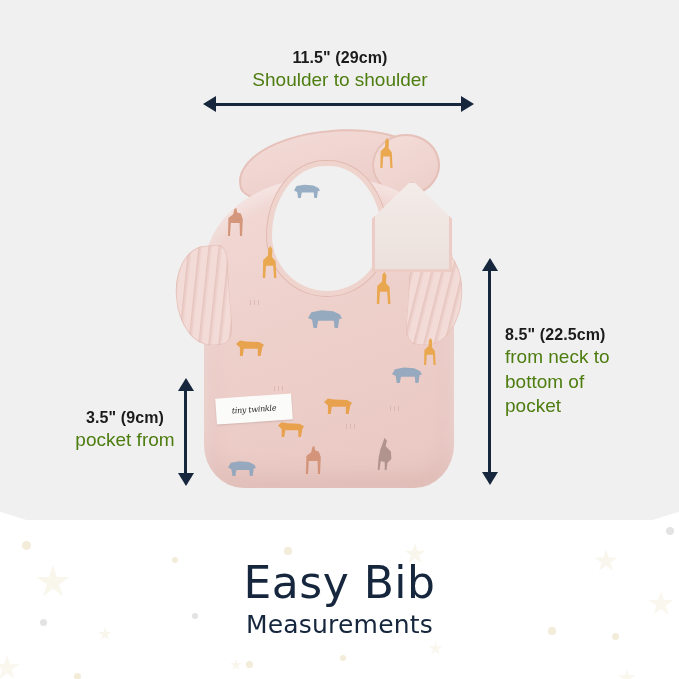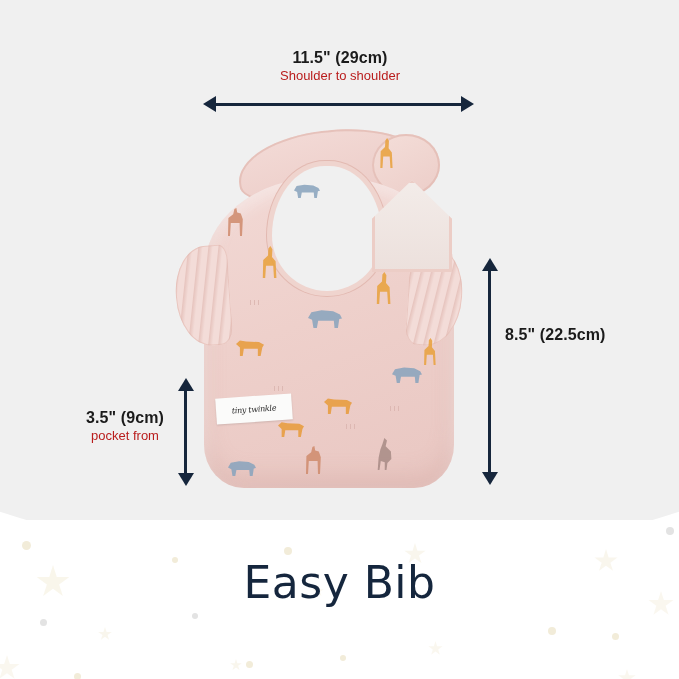--- a/index.html
+++ b/index.html
@@ -222,22 +222,22 @@
     line-height: 1.28;
   }
   .label .value {
     font-weight: bold;
     font-size: 16px;
     color: #1b1b1b;
     letter-spacing: .1px;
     white-space: nowrap;
   }
   .label .desc {
-    font-size: 13px;
-    color: #b91c1c;
+    font-size: 19px;
+    color: #4d7c0f;
     font-weight: 400;
   }
   #label-shoulder { left: 205px; top: 48px; width: 270px; text-align: center; }
   #label-neck     { left: 505px; top: 325px; width: 140px; text-align: left; }
   #label-pocket   { left: 62px;  top: 408px; width: 126px; text-align: center; }
 
   
   .footer {
     position: absolute;
     left: 0;
@@ -336,30 +336,32 @@
     <div class="arrow arrow-left" style="left:203px; top:96px;"></div>
     <div class="arrow arrow-right" style="left:461px; top:96px;"></div>
   </div>
 
   <div>
     <div class="dim-v" style="left:488px; top:270px; height:203px;"></div>
     <div class="arrow arrow-up" style="left:482px; top:258px;"></div>
     <div class="arrow arrow-down" style="left:482px; top:472px;"></div>
     <div class="label" id="label-neck">
       <div class="value">8.5" (22.5cm)</div>
+      <div class="desc">from neck to bottom of pocket</div>
     </div>
   </div>
 
   <div>
     <div class="dim-v" style="left:184px; top:390px; height:84px;"></div>
     <div class="arrow arrow-up" style="left:178px; top:378px;"></div>
     <div class="arrow arrow-down" style="left:178px; top:473px;"></div>
     <div class="label" id="label-pocket">
       <div class="value">3.5" (9cm)</div>
       <div class="desc">pocket from</div>
     </div>
   </div>
 
   <div class="footer">
     <div class="title">Easy Bib</div>
+    <div class="subtitle">Measurements</div>
   </div>
 
 </div>
 
 </body></html>

